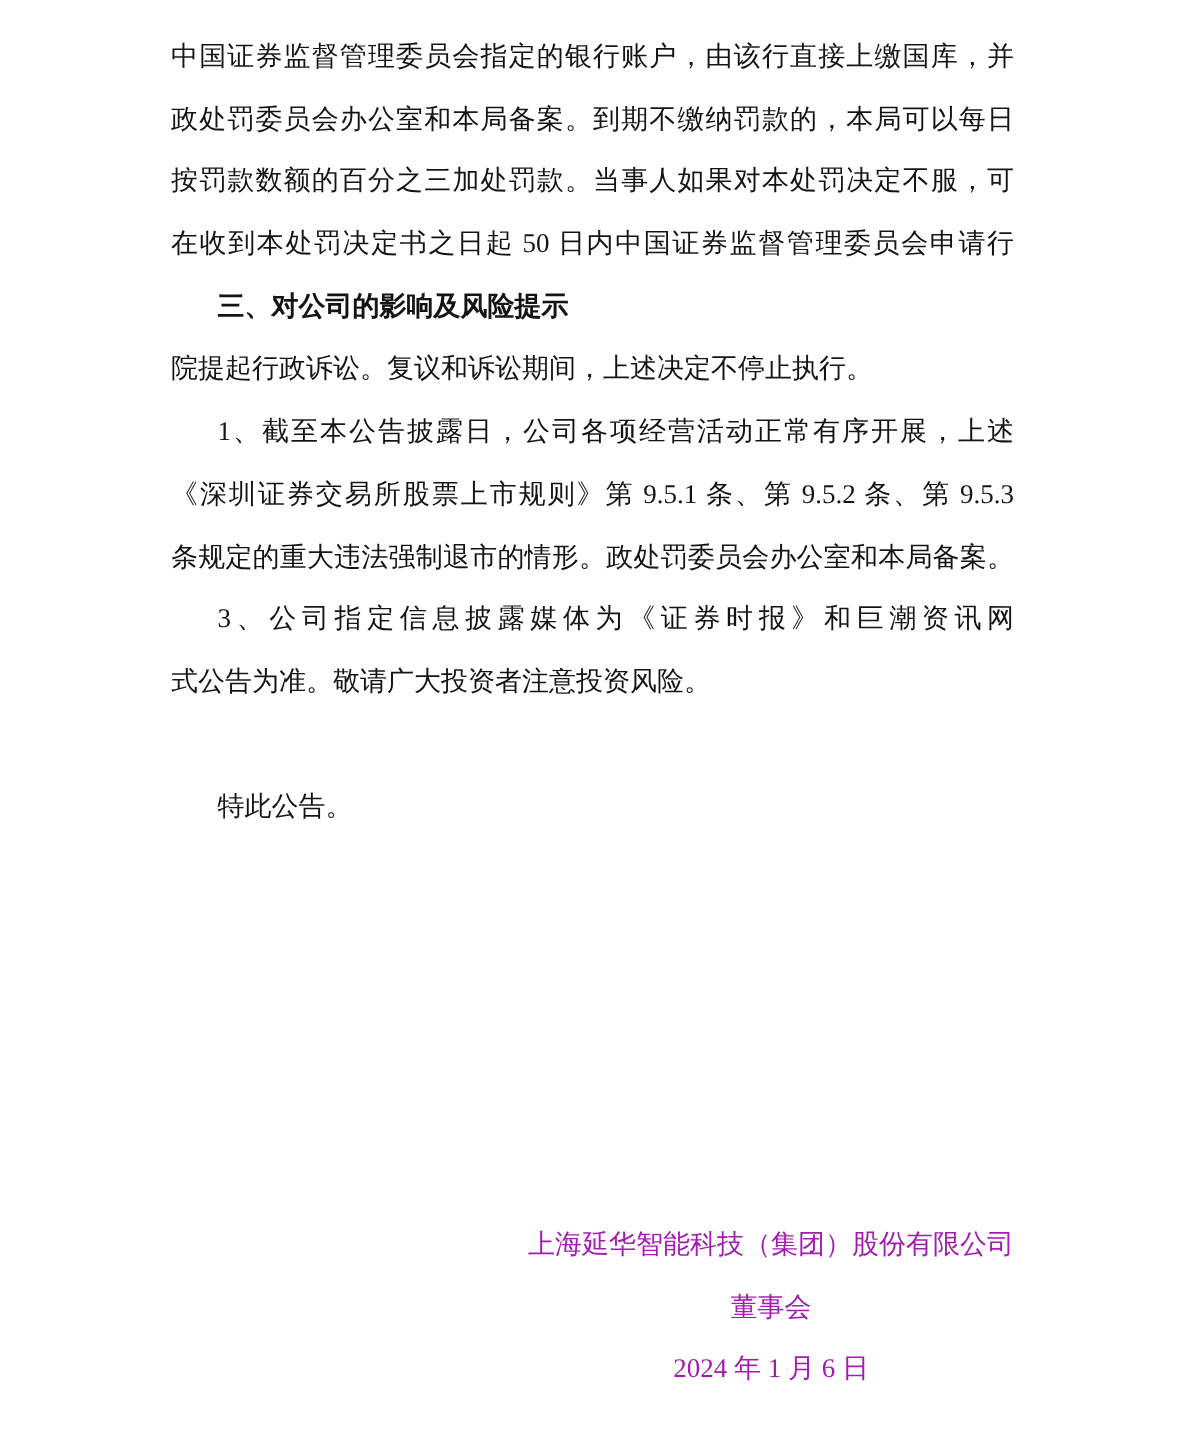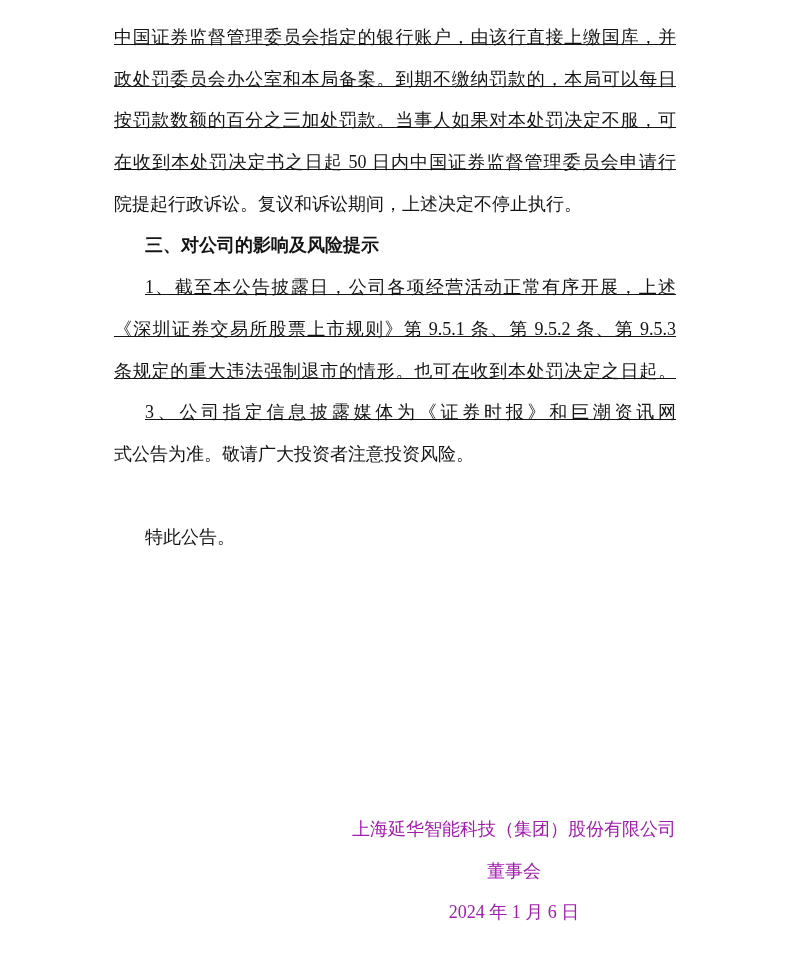--- a/index.html
+++ b/index.html
@@ -24,21 +24,20 @@
     font-size: 18px;
     line-height: 41.7px;
   }
   .line {
     height: 41.7px;
     overflow: hidden;
   }
   .justify {
     text-align: justify;
     text-align-last: justify;
-    text-decoration: underline;
   }
   .left {
     text-align: left;
   }
   .indent {
     text-indent: 31px;
   }
   .bold {
     font-weight: bold;
   }
@@ -62,28 +61,28 @@
 <body>
 
 <div class="page">
 
   <div class="textblock">
 
     <div class="line justify">中国证券监督管理委员会指定的银行账户，由该行直接上缴国库，并</div>
     <div class="line justify">政处罚委员会办公室和本局备案。到期不缴纳罚款的，本局可以每日</div>
     <div class="line justify">按罚款数额的百分之三加处罚款。当事人如果对本处罚决定不服，可</div>
     <div class="line justify">在收到本处罚决定书之日起 50 日内中国证券监督管理委员会申请行</div>
+    <div class="line left indent bold">三、对公司的影响及风险提示</div>
+
     <div class="line left">院提起行政诉讼。复议和诉讼期间，上述决定不停止执行。</div>
-
-    <div class="line left indent bold">三、对公司的影响及风险提示</div>
 
     <div class="line justify indent">1、截至本公告披露日，公司各项经营活动正常有序开展，上述</div>
 
     <div class="line justify">《深圳证券交易所股票上市规则》第 9.5.1 条、第 9.5.2 条、第 9.5.3</div>
-    <div class="line justify">条规定的重大违法强制退市的情形。也可在收到本处罚决定之日起。</div>
+    <div class="line justify">条规定的重大违法强制退市的情形。政处罚委员会办公室和本局备案。</div>
 
     <div class="line justify indent">3、公司指定信息披露媒体为《证券时报》和巨潮资讯网</div>
     <div class="line left">式公告为准。敬请广大投资者注意投资风险。</div>
 
     <div class="blank"></div>
     <div class="line left indent">特此公告。</div>
 
   </div>
 
   <div class="sig">

